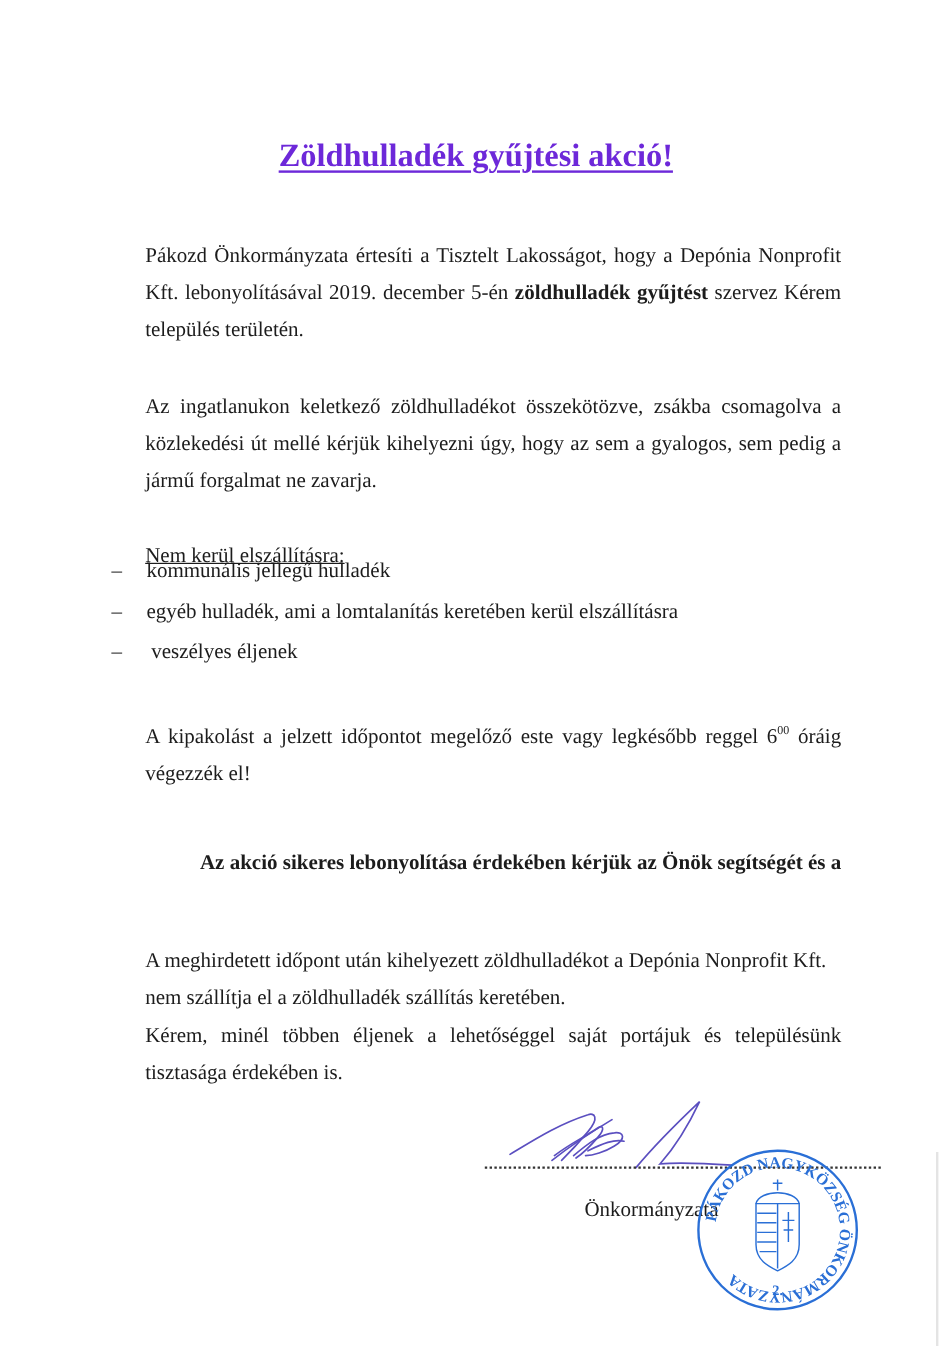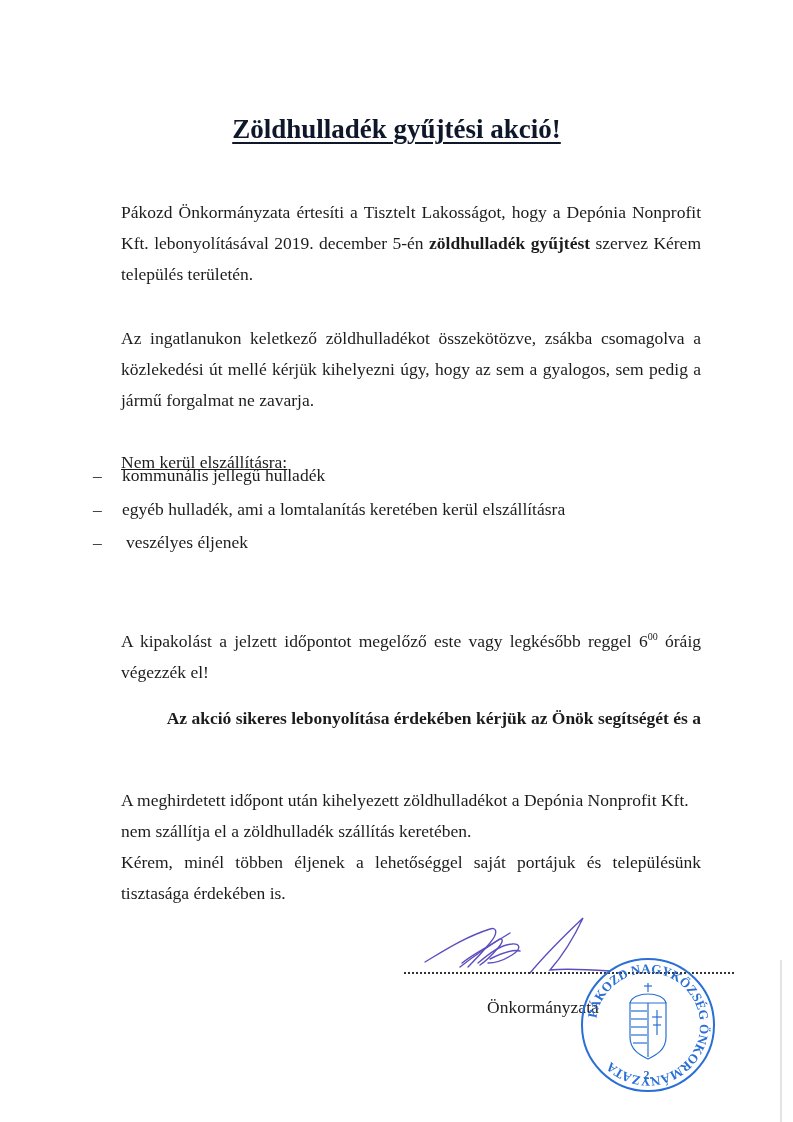--- a/index.html
+++ b/index.html
@@ -10,21 +10,21 @@
       position: relative;
       overflow: hidden;
       font-family: "Liberation Serif", "DejaVu Serif", serif;
       color: #1c1c1c;
     }
     .page { position: absolute; left: 0; top: 0; width: 793px; height: 1122px; }
     .title {
       position: absolute; left: 0; width: 793px; top: 114px;
       text-align: center; font-weight: bold; font-size: 27px;
       text-decoration: underline; text-decoration-thickness: 2px; text-underline-offset: 4px;
-      color: #0f172a;
+      color: #6d28d9;
     }
     .para {
       position: absolute; left: 93px; width: 608px;
       font-size: 17.5px; line-height: 31px; text-align: justify;
     }
     .para .line { display: block; white-space: nowrap; margin-left: 28px; }
     .para .justify { text-align: justify; text-align-last: justify; white-space: normal; }
     .bold-u { font-weight: bold; }
     .u { text-decoration: underline; }
     .list { position: absolute; left: 93px; top: 459px; font-size: 17.5px; line-height: 33.5px; }
@@ -76,21 +76,21 @@
     <div class="item">
       <span class="dash">–</span>
       <span>egyéb hulladék, ami a lomtalanítás keretében kerül elszállításra</span>
     </div>
     <div class="item third">
       <span class="dash">–</span>
       <span>veszélyes éljenek</span>
     </div>
   </div>
 
-  <div class="para" style="top:626px;">
+  <div class="para" style="top:598px;">
     <span class="line justify"><span>A kipakolást a jelzett időpontot megelőző este vagy legkésőbb reggel 6</span><sup>00</sup><span> óráig</span></span>
     <span class="line">végezzék el!</span>
   </div>
 
   <div class="center-bold">
     <span class="line" style="display:block">Az akció sikeres lebonyolítása érdekében kérjük az Önök segítségét és a</span>
   </div>
 
   <div class="para" style="top:785px;">
     <span class="line">A meghirdetett időpont után kihelyezett zöldhulladékot a Depónia Nonprofit Kft.</span>

